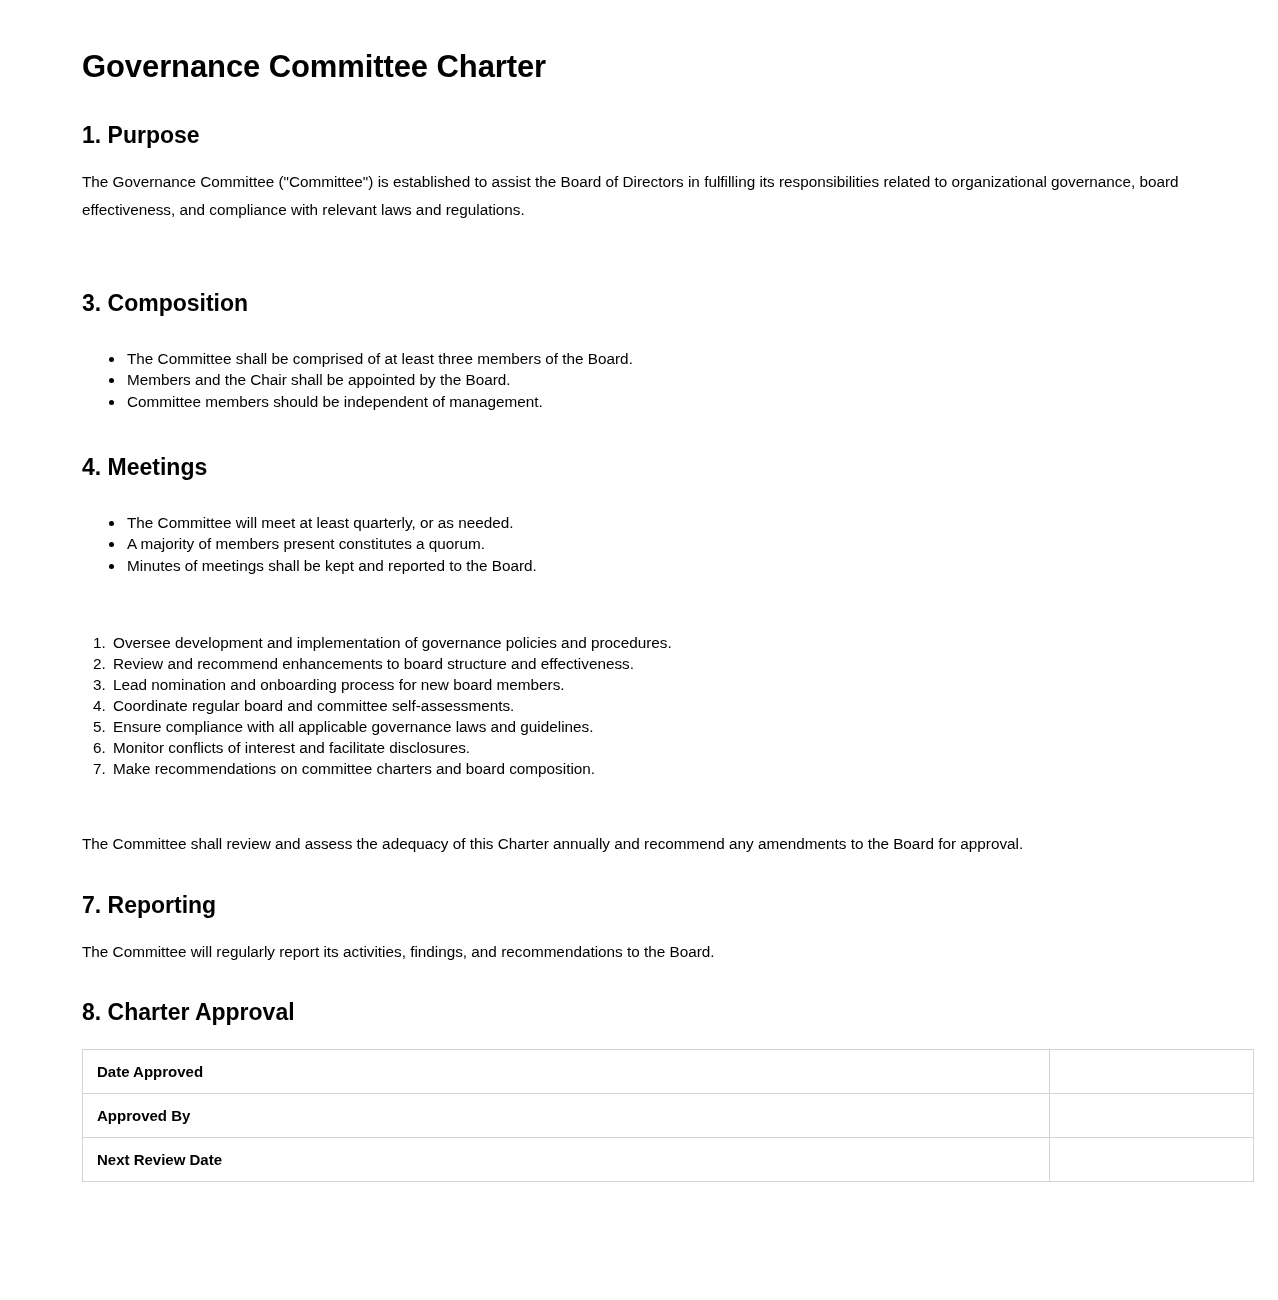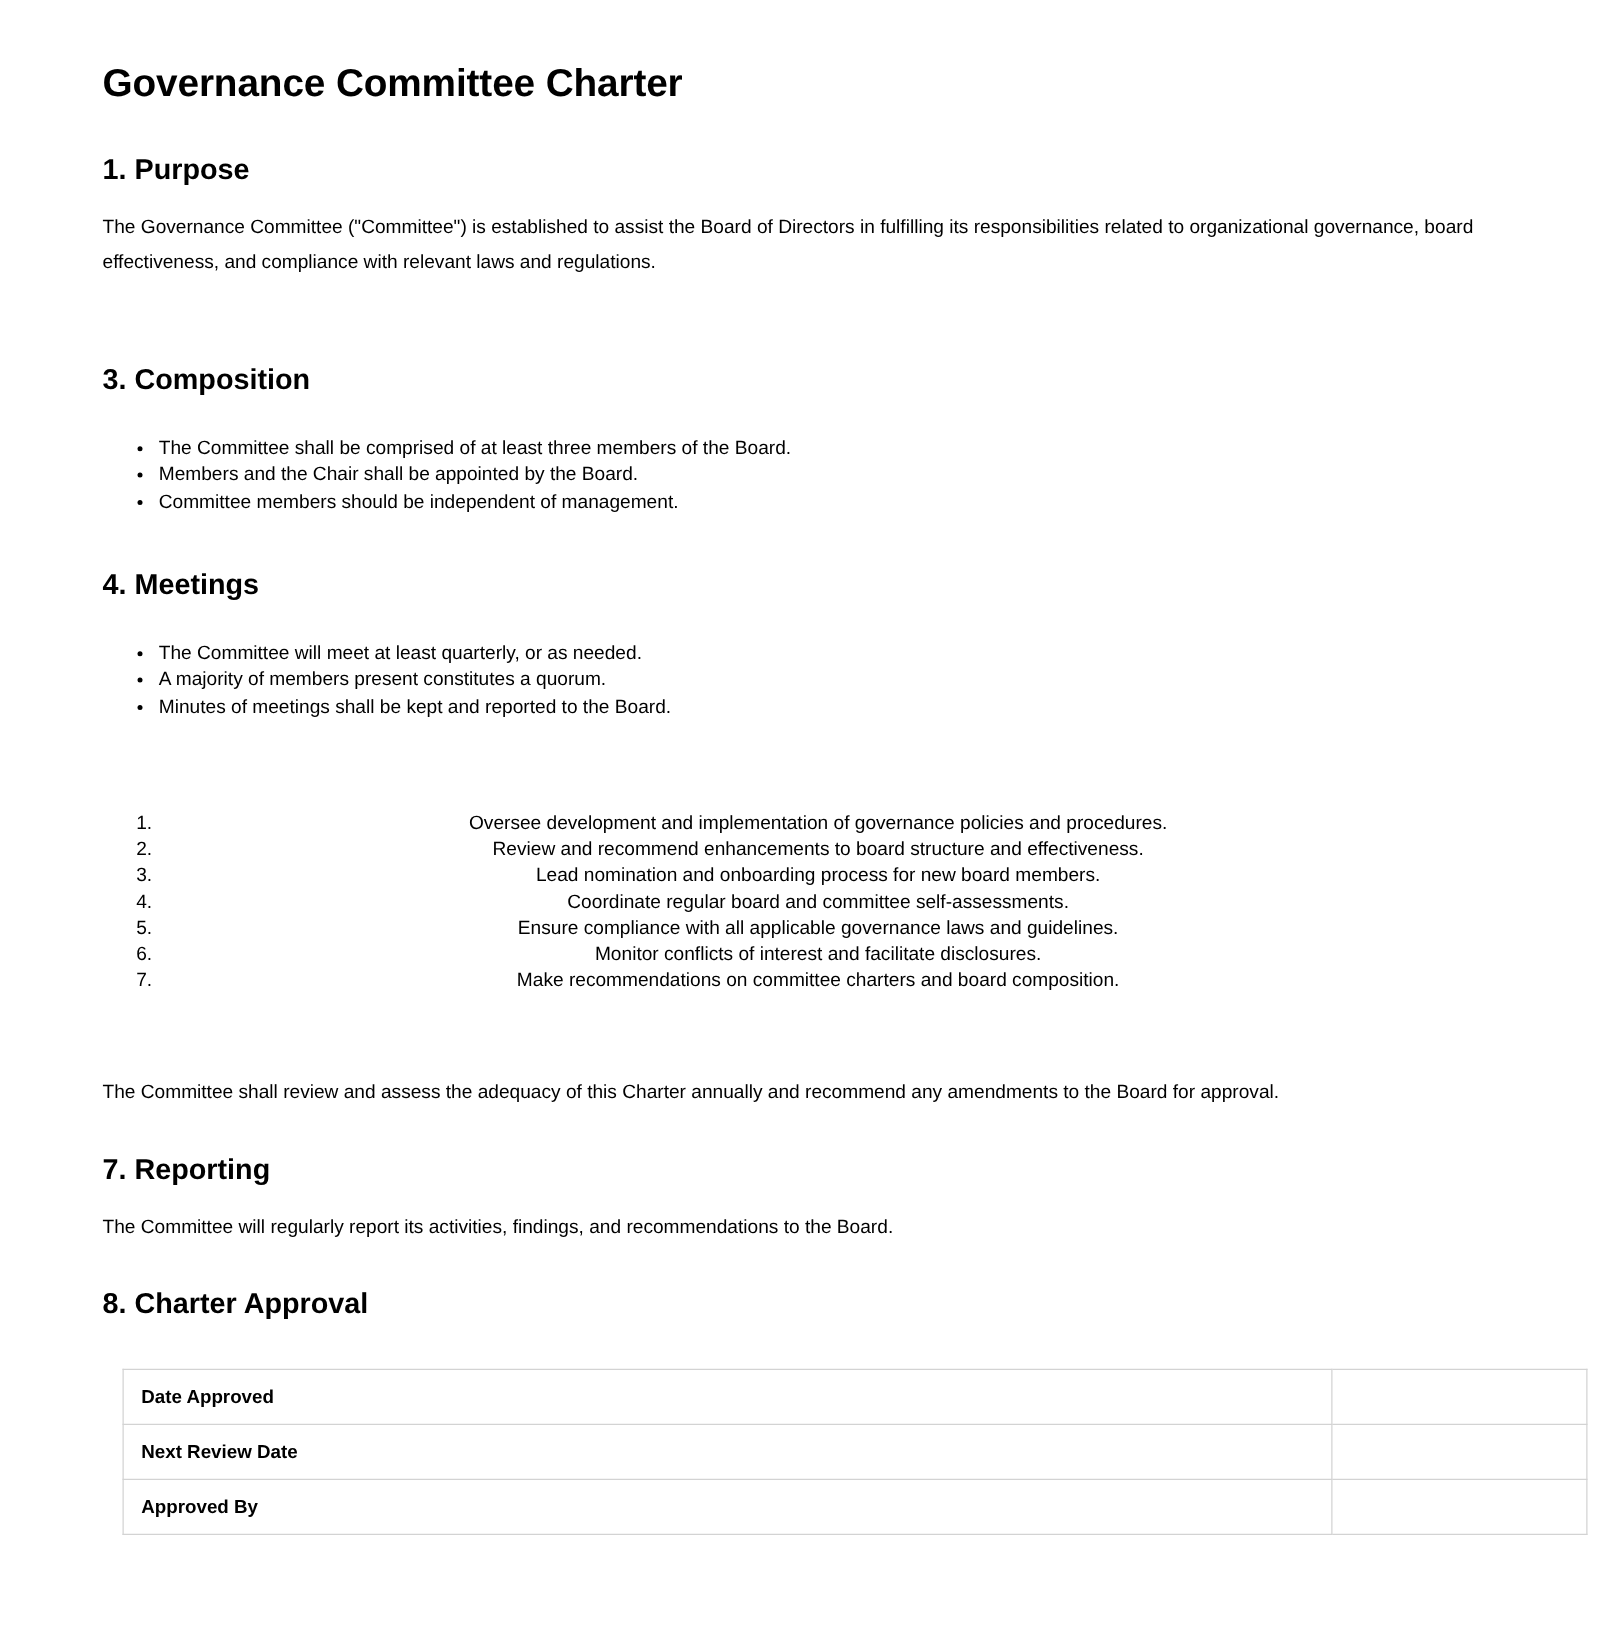--- a/index.html
+++ b/index.html
@@ -57,36 +57,35 @@
     padding: 0 0 0 27px;
     list-style-type: disc;
   }
   ul.bullet-list li {
     font-size: 15.3px;
     line-height: 1.25;
     margin: 0 0 2px 0;
     padding-left: 2px;
   }
   ol.numbered-list {
-    margin: 16px;
+    margin: 0;
     padding: 0 0 0 28px;
     list-style-type: decimal;
-    text-align: center;
   }
   ol.numbered-list li {
     font-size: 15.3px;
     line-height: 1.25;
     margin: 0 0 2px 0;
     padding-left: 3px;
   }
   table.approval-table {
     border-collapse: collapse;
     width: 1113px;
     table-layout: fixed;
-    margin: 16px;
+    margin: 0;
   }
   table.approval-table td {
     border: 1px solid #d3d3d3;
     padding: 11px 14px;
     font-size: 15px;
     line-height: 1.4;
     height: 13px;
     vertical-align: middle;
   }
   table.approval-table td.label-cell {
@@ -174,24 +173,24 @@
   <div class="section">
     <h2 class="section-heading">8. Charter Approval</h2>
     <div class="sp-table-gap"></div>
     <table class="approval-table">
       <tbody>
         <tr>
           <td class="label-cell">Date Approved</td>
           <td class="value-cell"></td>
         </tr>
         <tr>
-          <td class="label-cell">Next Review Date</td>
+          <td class="label-cell">Approved By</td>
           <td class="value-cell"></td>
         </tr>
         <tr>
-          <td class="label-cell">Approved By</td>
+          <td class="label-cell">Next Review Date</td>
           <td class="value-cell"></td>
         </tr>
       </tbody>
     </table>
   </div>
 
 </div>
 
 </body></html>

